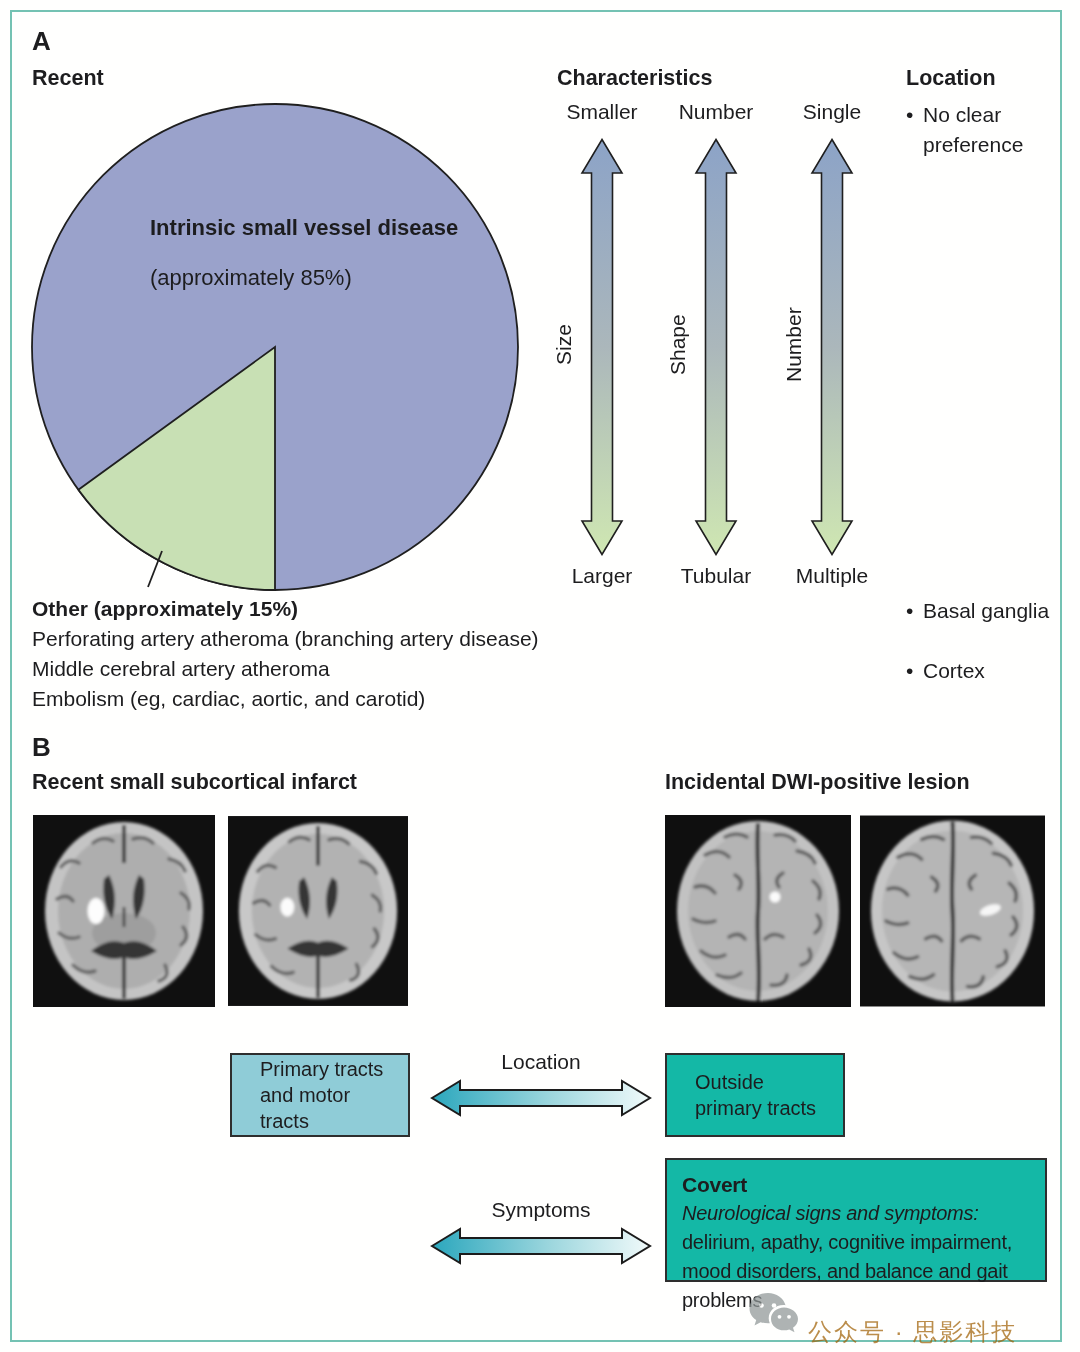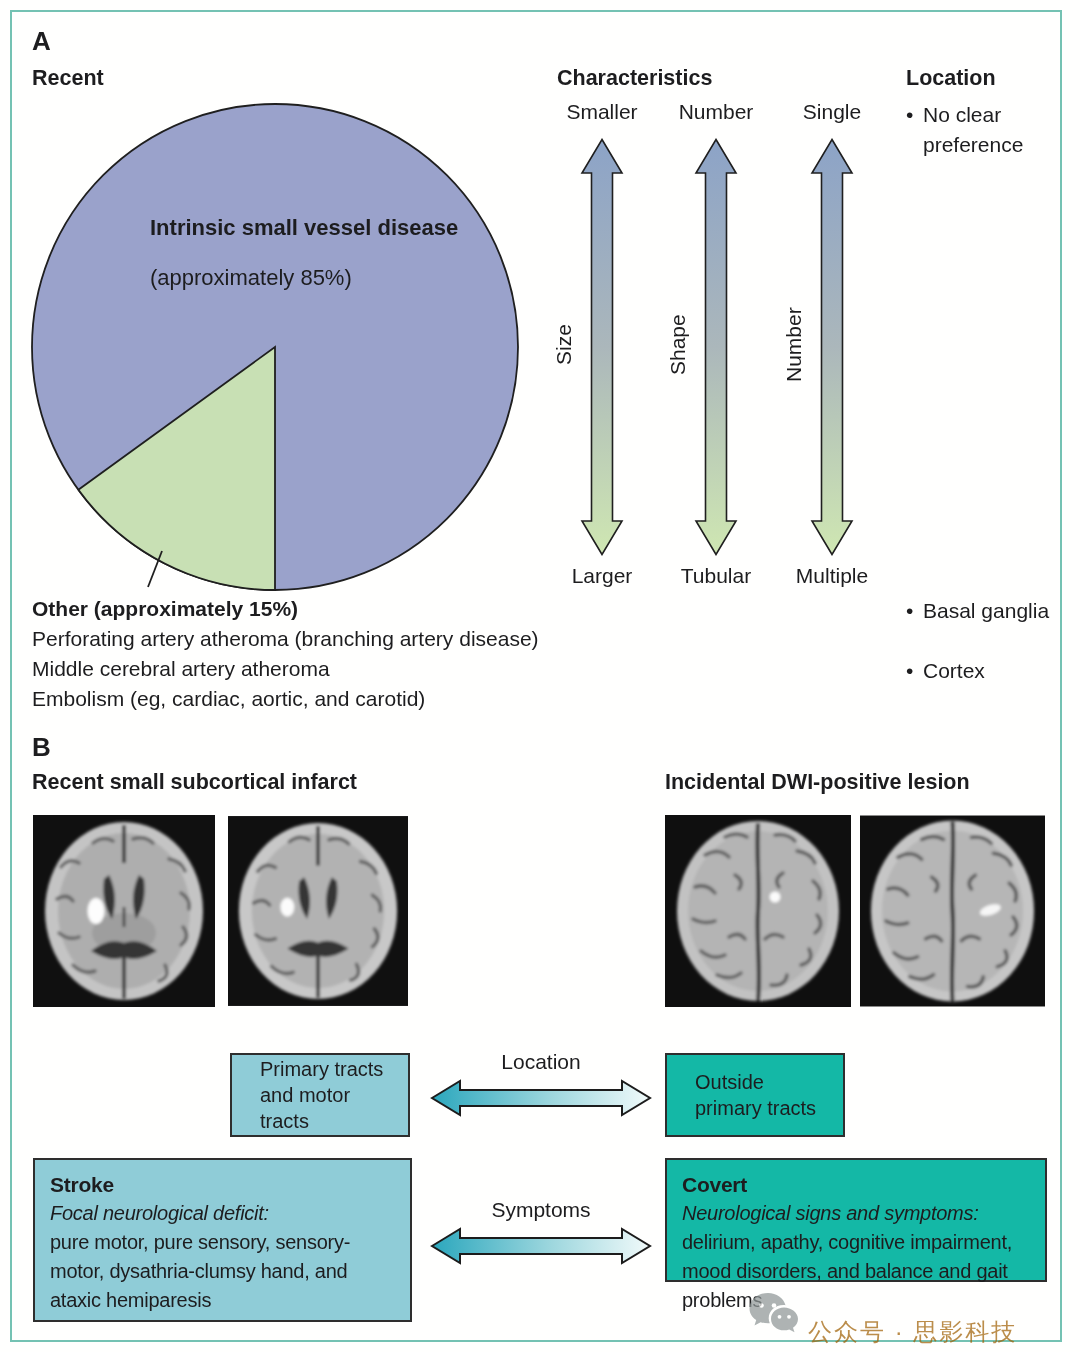--- a/index.html
+++ b/index.html
@@ -217,25 +217,20 @@
     <span>Primary tracts and motor tracts</span>
   </div>
   <div class="abs arrow-label" style="left:430px; top:1050px;">Location</div>
   <svg class="abs" style="left:430px; top:1078px;" width="222" height="40" viewBox="0 0 222 40">
     <path d="M2,20 L30,3 L30,12 L192,12 L192,3 L220,20 L192,37 L192,28 L30,28 L30,37 Z" fill="url(#gradH)" stroke="#1c1c1c" stroke-width="2"></path>
   </svg>
   <div class="abs box light vcenter" style="left:665px; top:1053px; width:180px; height:84px;">
     <span>Outside primary tracts</span>
   </div>
 
-  <div class="abs box teal bigbox" style="left:33px; top:1158px; width:379px; height:164px;">
-    <div class="bt">Stroke</div>
-    <div class="bi">Focal neurological deficit:</div>
-    <div>pure motor, pure sensory, sensory-motor, dysathria-clumsy hand, and ataxic hemiparesis</div>
-  </div>
   <div class="abs arrow-label" style="left:430px; top:1198px;">Symptoms</div>
   <svg class="abs" style="left:430px; top:1226px;" width="222" height="40" viewBox="0 0 222 40">
     <path d="M2,20 L30,3 L30,12 L192,12 L192,3 L220,20 L192,37 L192,28 L30,28 L30,37 Z" fill="url(#gradH)" stroke="#1c1c1c" stroke-width="2"></path>
   </svg>
   <div class="abs box light bigbox" style="left:665px; top:1158px; width:382px; height:124px;">
     <div class="bt">Covert</div>
     <div class="bi">Neurological signs and symptoms:</div>
     <div>delirium, apathy, cognitive impairment, mood disorders, and balance and gait problems</div>
   </div>
 

